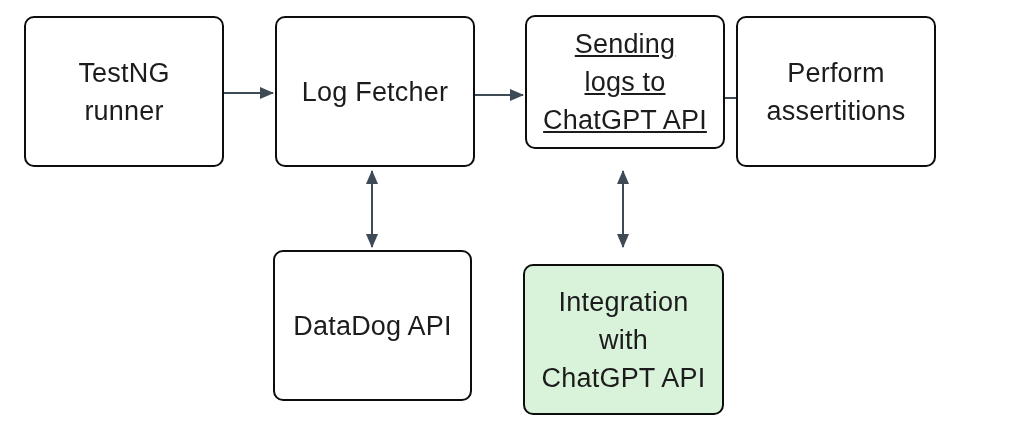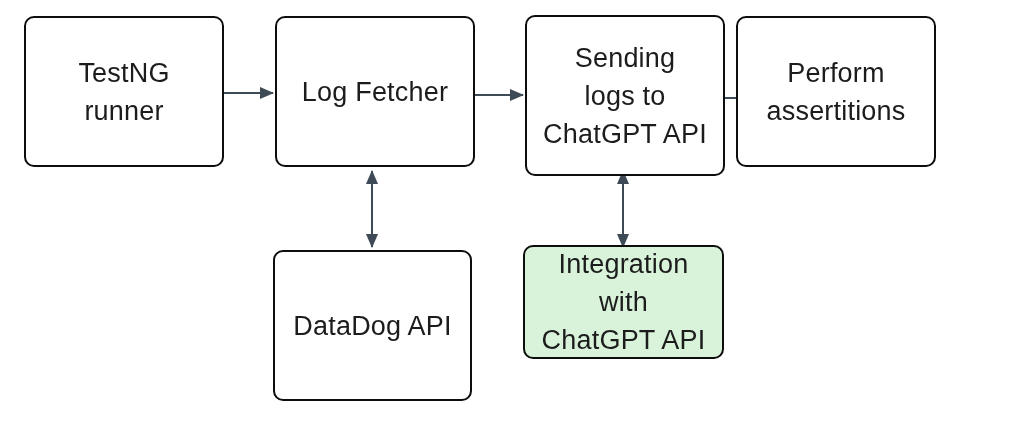--- a/index.html
+++ b/index.html
@@ -29,24 +29,24 @@
     line-height: 38px;
     color: var(--text, #1c1c1c);
     white-space: pre-line;
     letter-spacing: 0.2px;
   }
   .node.highlight {
     background: var(--highlight-fill, #d9f2da);
   }
   #node-testng      { left: 24px;  top: 16px;  width: 200px; height: 151px; }
   #node-logfetcher  { left: 275px; top: 16px;  width: 200px; height: 151px; }
-  #node-sendinglogs { left: 525px; top: 15px;  width: 200px; height: 161px; }
+  #node-sendinglogs { left: 525px; top: 15px;  width: 200px; height: 134px; text-decoration: underline; }
   #node-assertions  { left: 736px; top: 16px;  width: 200px; height: 151px; }
   #node-datadog     { left: 273px; top: 250px; width: 199px; height: 151px; }
-  #node-integration { left: 523px; top: 245px; width: 201px; height: 114px; border-radius: 10px; }
+  #node-integration { left: 523px; top: 264px; width: 201px; height: 151px; border-radius: 10px; }
   .edges {
     position: absolute;
     left: 0; top: 0;
     width: 1014px;
     height: 426px;
     pointer-events: none;
   }
   .edges line {
     stroke: var(--arrow, #3e4a56);
     stroke-width: 2;

